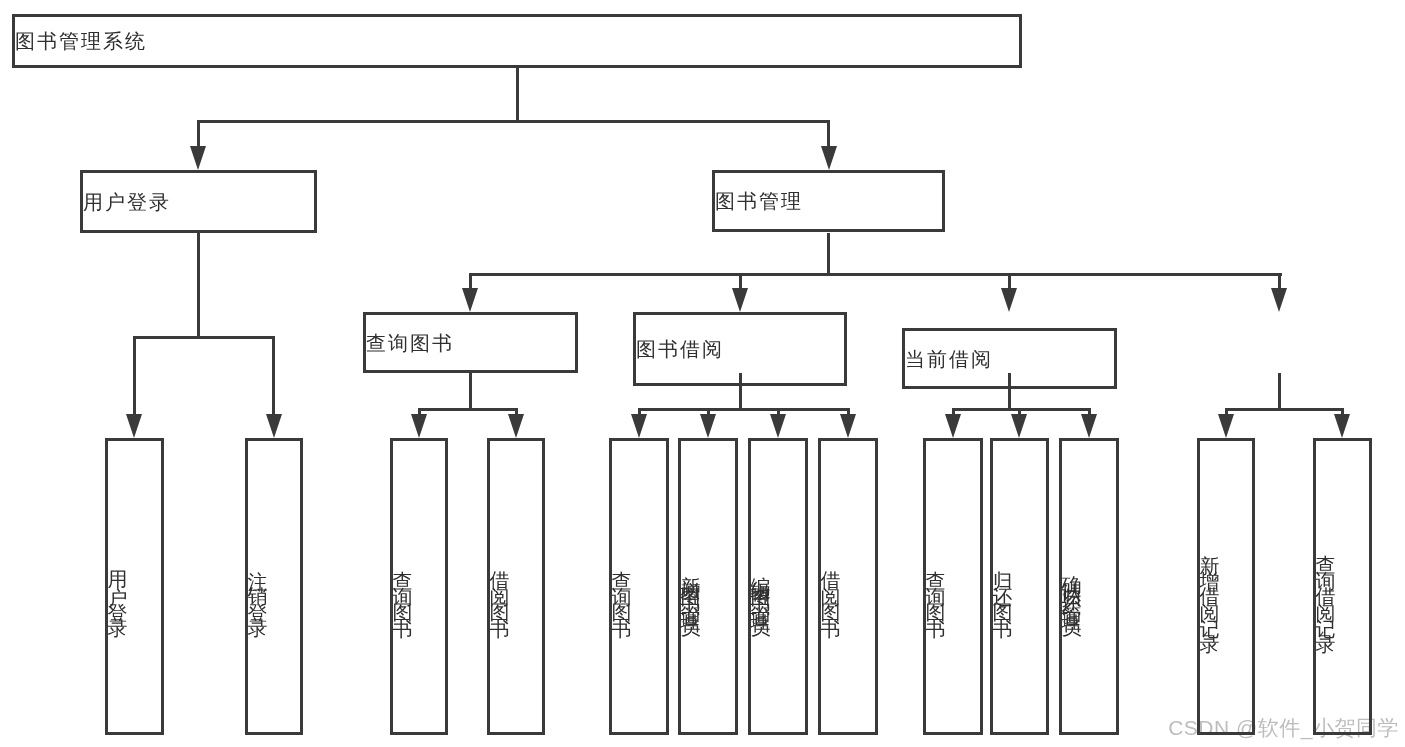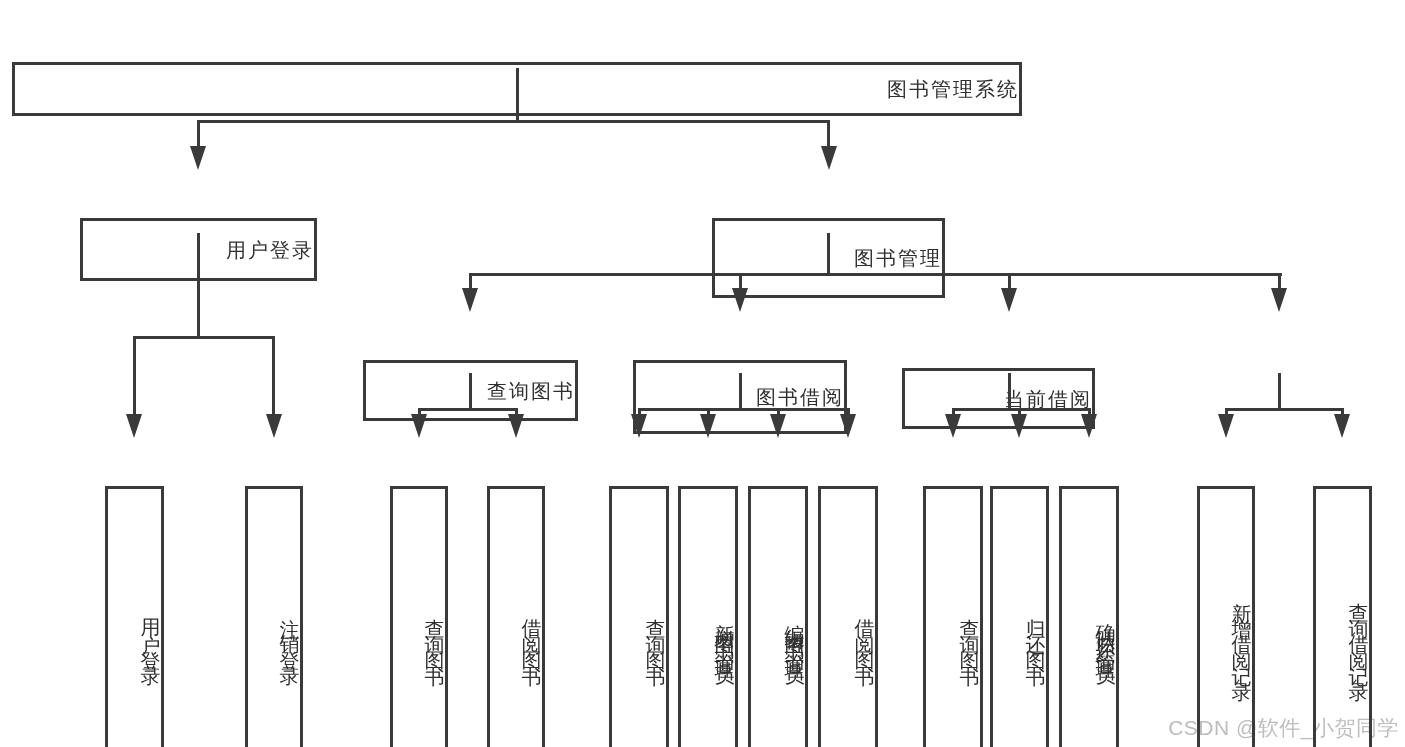--- a/index.html
+++ b/index.html
@@ -3,21 +3,21 @@
 <meta charset="utf-8">
 <style>
   html,body{margin:0;padding:0;background:#fff;}
   .stage{
     position:relative;width:1405px;height:747px;background:var(--bg,#fff);
     font-family:"Liberation Sans","DejaVu Sans",sans-serif;
     color:var(--text,#2f2f2f);overflow:hidden;
   }
   .box{
     position:absolute;box-sizing:border-box;border:3px solid var(--line,#3a3a3a);
-    background:transparent;display:flex;align-items:center;justify-content:flex-end;margin-top:48px;
+    background:transparent;display:flex;align-items:center;justify-content:flex-start;
   }
   .hbox span{
     font-size:20px;letter-spacing:2px;line-height:1;white-space:nowrap;
   }
   .leaf span{
     writing-mode:vertical-lr;text-orientation:mixed;
     font-size:20px;line-height:1;letter-spacing:16px;
   }
   .leaf span.ls-s{letter-spacing:6px;}
   .vl{position:absolute;width:3px;background:var(--line,#3a3a3a);}
@@ -39,31 +39,31 @@
 
   <div class="watermark">CSDN @软件_小贺同学</div>
 
   <div class="box hbox" style="left:12px;top:14px;width:1010px;height:54px">
     <span>图书管理系统</span>
   </div>
 
   <div class="box hbox" style="left:80px;top:170px;width:237px;height:63px">
     <span>用户登录</span>
   </div>
-  <div class="box hbox" style="left:712px;top:170px;width:233px;height:80px">
+  <div class="box hbox" style="left:712px;top:170px;width:233px;height:62px">
     <span>图书管理</span>
   </div>
 
   <div class="box hbox" style="left:363px;top:312px;width:215px;height:61px">
     <span>查询图书</span>
   </div>
   <div class="box hbox" style="left:633px;top:312px;width:214px;height:74px">
     <span>图书借阅</span>
   </div>
-  <div class="box hbox" style="left:902px;top:320px;width:193px;height:61px">
+  <div class="box hbox" style="left:902px;top:328px;width:215px;height:61px">
     <span>当前借阅</span>
   </div>
 
   <div class="box leaf" style="left:105px;top:438px;width:59px;height:297px">
     <span>用户登录</span>
   </div>
   <div class="box leaf" style="left:245px;top:438px;width:58px;height:297px">
     <span>注销登录</span>
   </div>
   <div class="box leaf" style="left:390px;top:438px;width:58px;height:297px">

